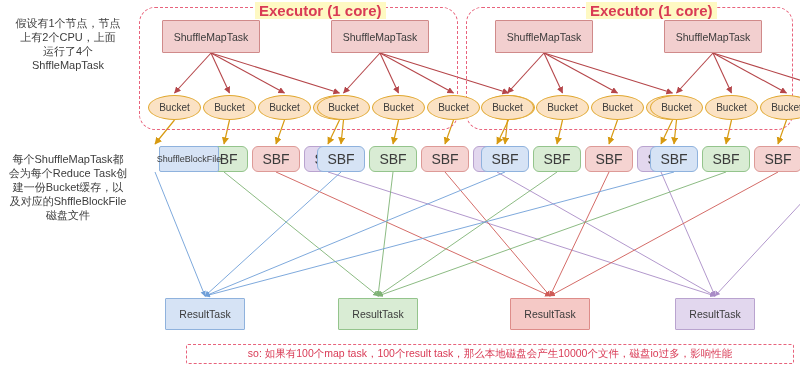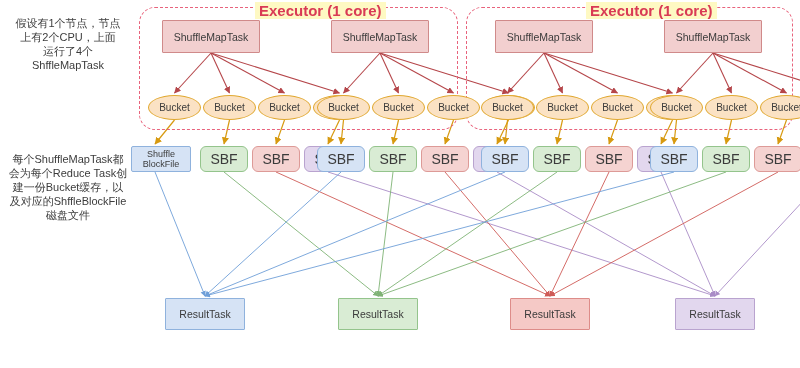--- a/index.html
+++ b/index.html
@@ -44,21 +44,22 @@
   
   .sbf{
     border:1.4px solid;border-radius:6px;font-size:14px;color:#3b3b3b;
   }
   .sbf.c-blue  {border-color:#8fb2dd;background:#d6e3f5;}
   .sbf.c-green {border-color:#94c48c;background:#d9ecd4;}
   .sbf.c-red   {border-color:#dd9a97;background:#f5d3d1;}
   .sbf.c-purple{border-color:#b9a3cf;background:#e2d7ee;}
   .sbf.first{
     font-size:9px;line-height:10.5px;border-radius:2px;z-index:4;
-    flex-direction:column;
+    flex-direction:row;
+    margin-left:28px;
   }
 
   
   .rt{
     border:1.4px solid;font-size:10.5px;color:#3b3b3b;border-radius:1px;
   }
   .rt.c-blue  {border-color:#8fb2dd;background:#d6e3f5;}
   .rt.c-green {border-color:#94c48c;background:#d9ecd4;}
   .rt.c-red   {border-color:#dd8c89;background:#f5c9c6;}
   .rt.c-purple{border-color:#b9a3cf;background:#e2d7ee;}
@@ -211,14 +212,15 @@
       <div class="node sbf c-blue" style="left: 650px; top: 146px; width: 48px; height: 26px;">SBF</div>
       <div class="node sbf c-green" style="left: 702px; top: 146px; width: 48px; height: 26px;">SBF</div>
       <div class="node sbf c-red" style="left: 754px; top: 146px; width: 48px; height: 26px;">SBF</div>
     </div>
 
   <div class="node rt c-blue" style="left:165px;top:298px;width:80px;height:32px;">ResultTask</div>
   <div class="node rt c-green" style="left:338px;top:298px;width:80px;height:32px;">ResultTask</div>
   <div class="node rt c-red" style="left:510px;top:298px;width:80px;height:32px;">ResultTask</div>
   <div class="node rt c-purple" style="left:675px;top:298px;width:80px;height:32px;">ResultTask</div>
 
+  <div class="footer" style="left:186px;top:344px;width:608px;height:20px;">so: 如果有100个map task，100个result task，那么本地磁盘会产生10000个文件，磁盘io过多，影响性能</div>
 
 </div>
 
 </body></html>

